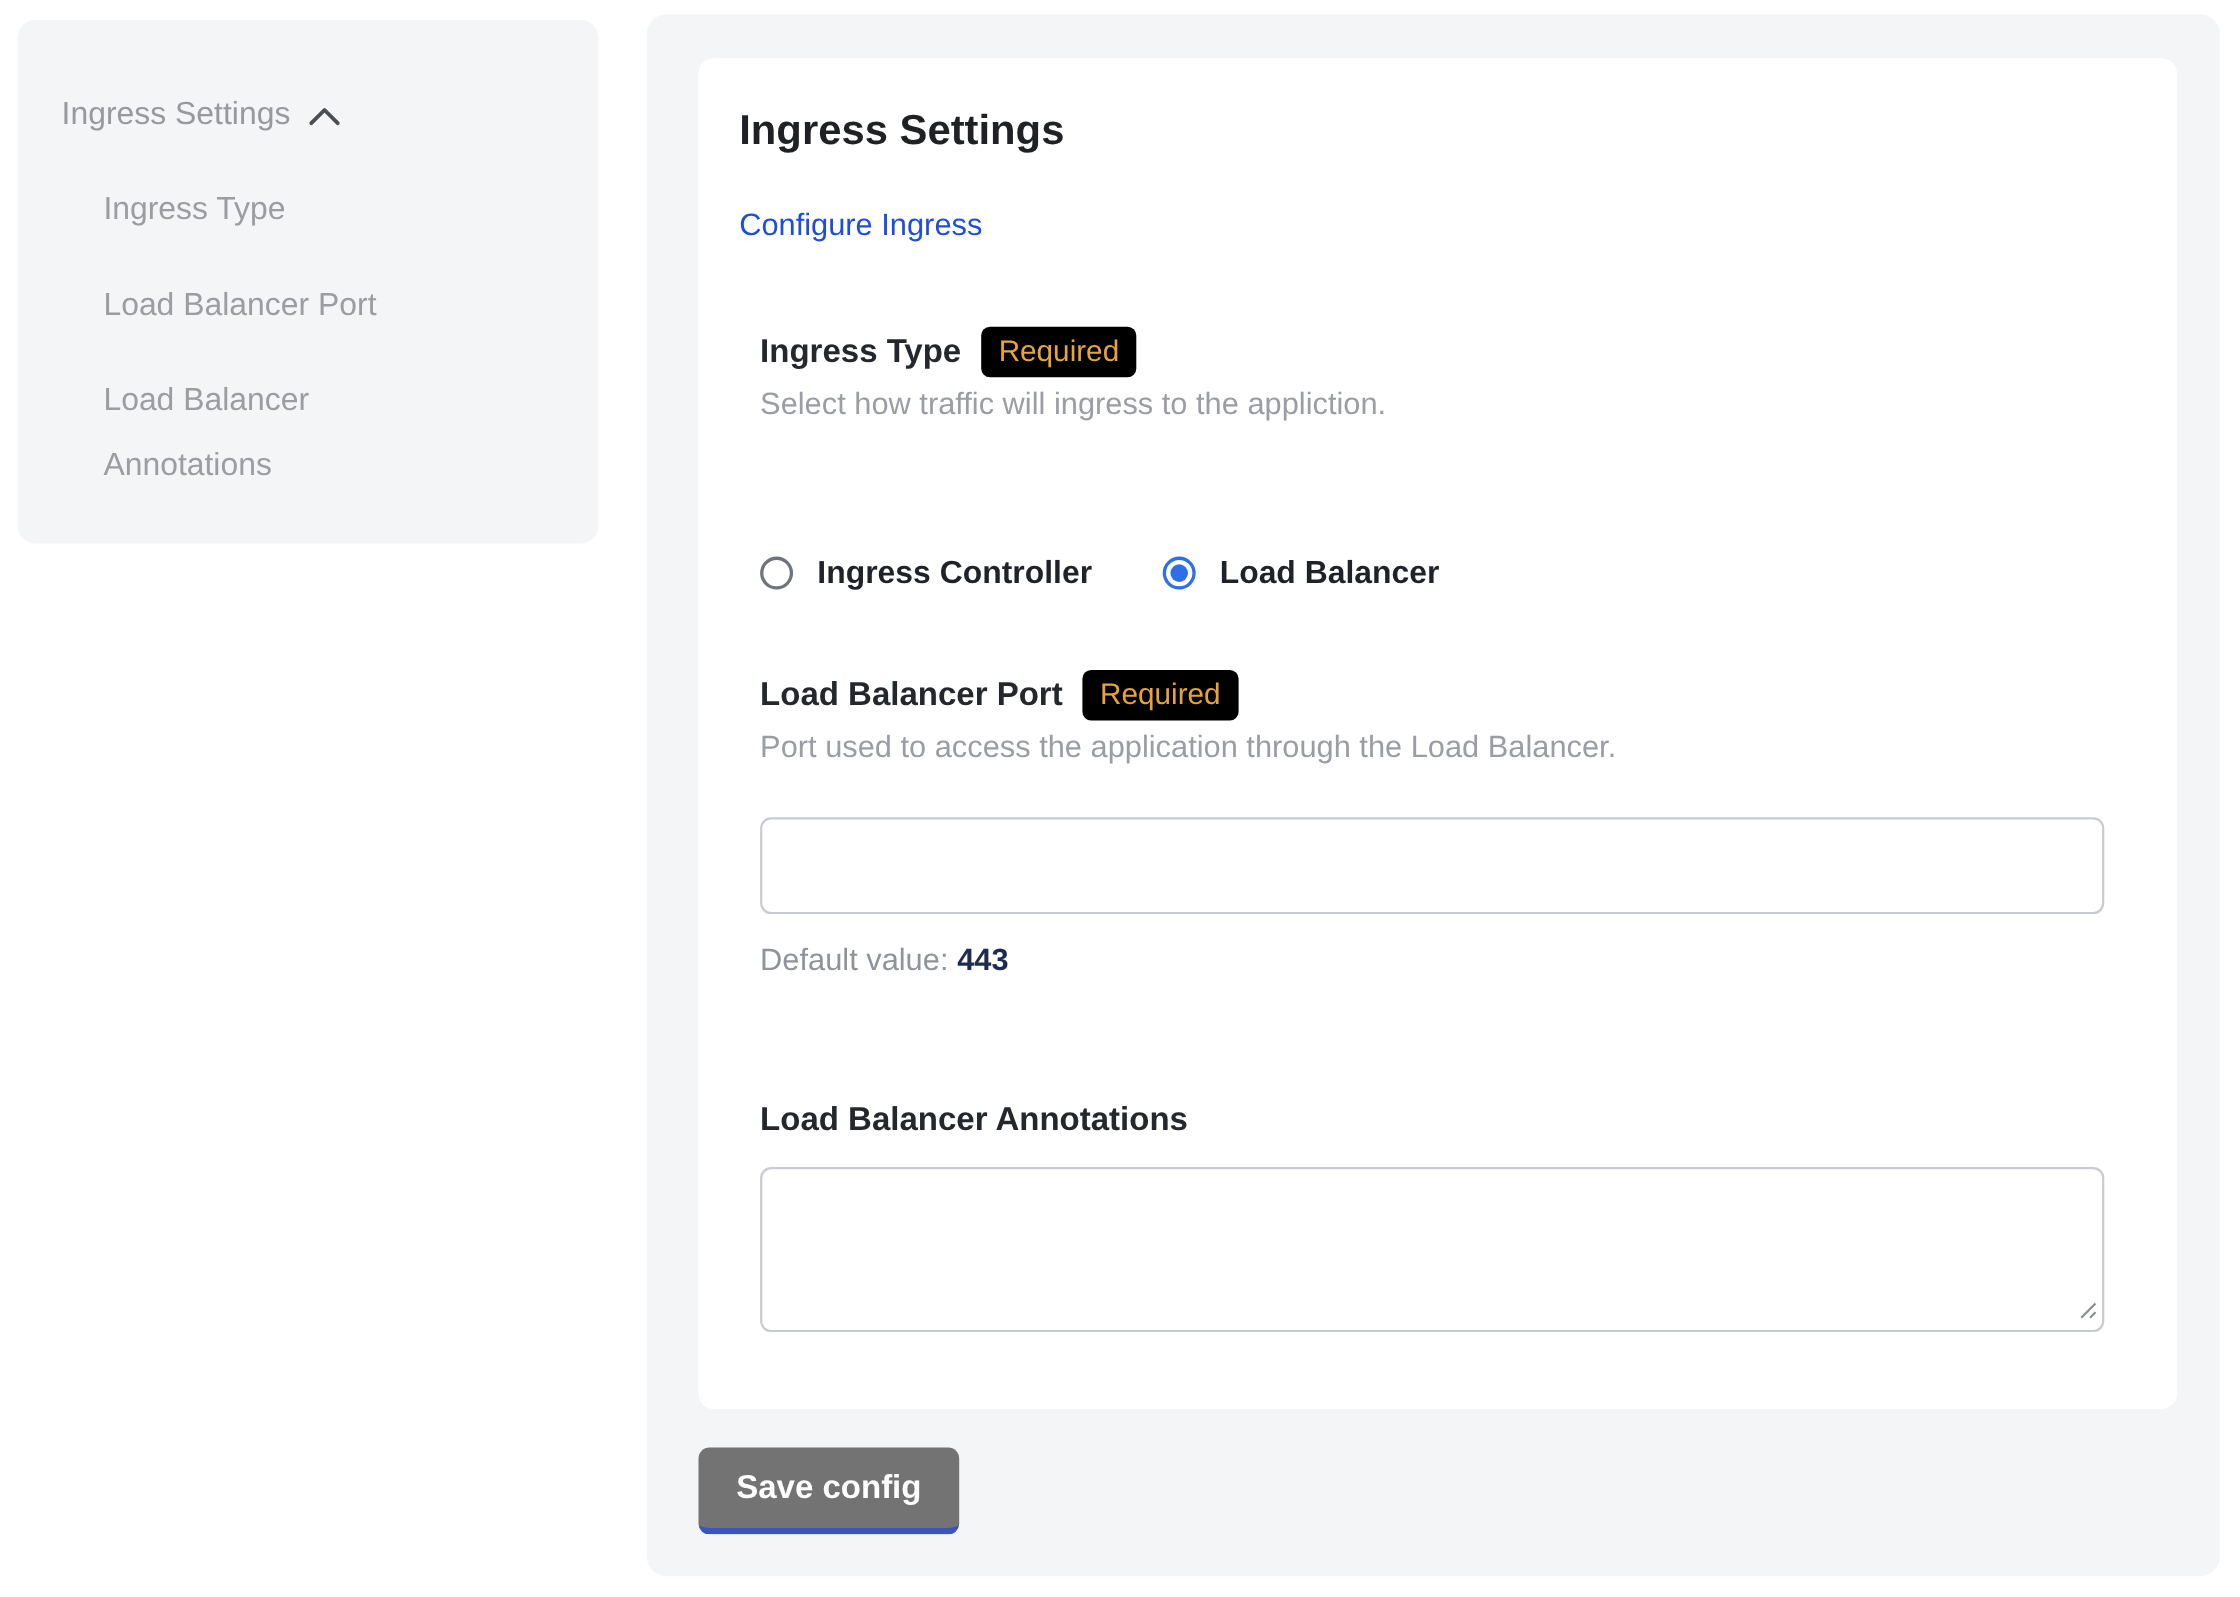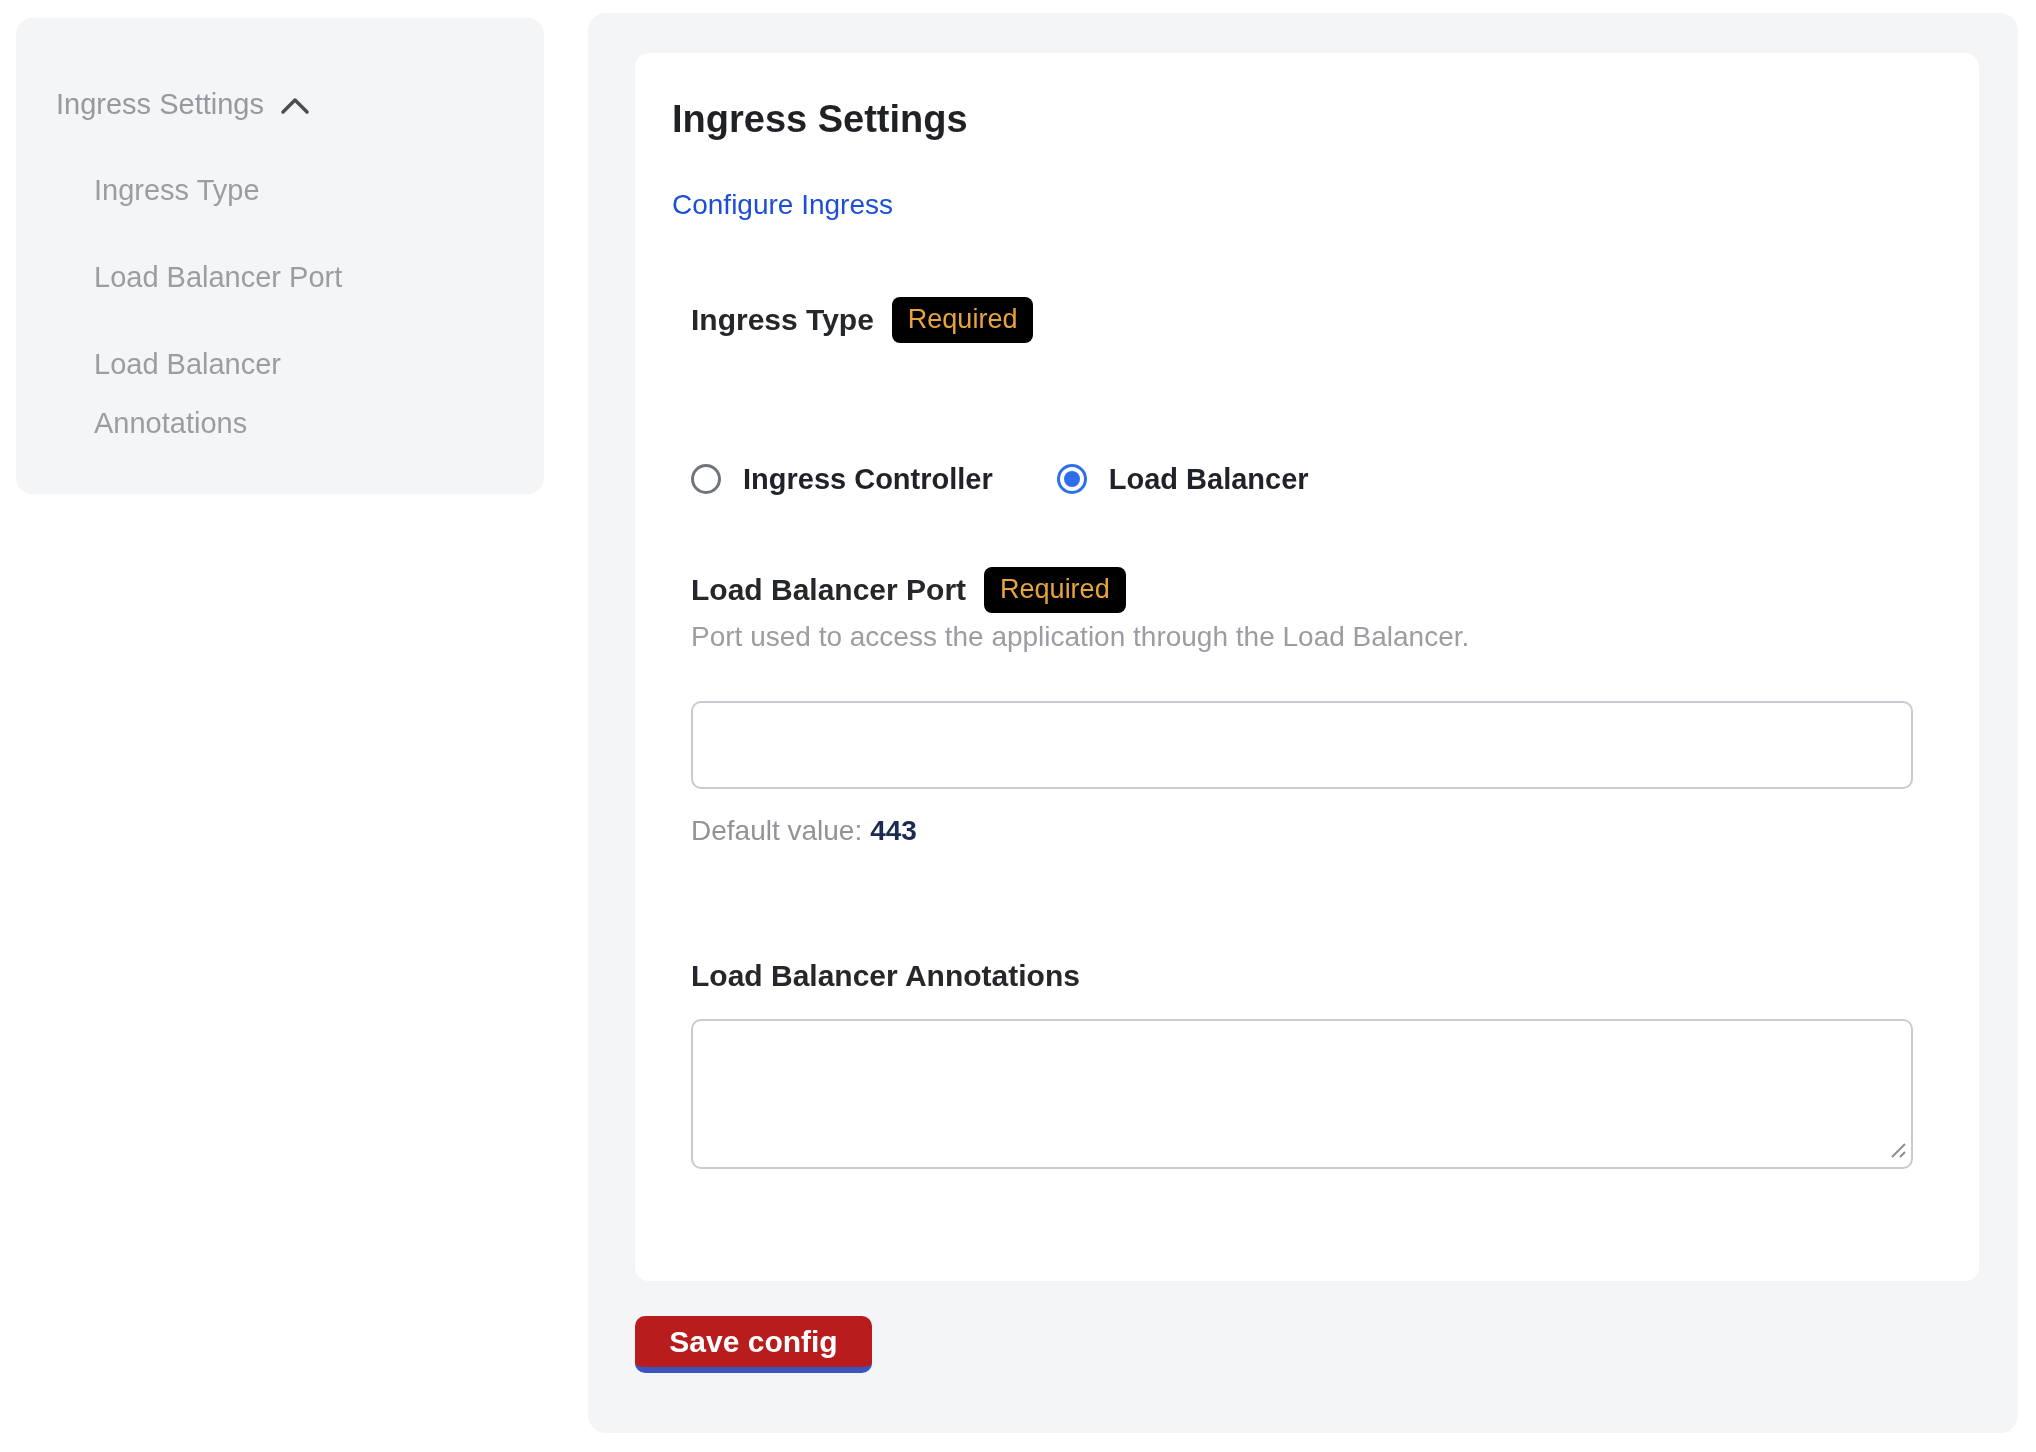--- a/index.html
+++ b/index.html
@@ -55,22 +55,22 @@
   .default-line { margin-top:24px; font-size:28px; line-height:36px; color:#8f939a; }
   .default-value { color:#1c2b4f; font-weight:700; margin-left:8px; }
 
   .textarea-wrap { position:relative; margin-top:24px; width:1222px; height:150px; }
   .annotations-textarea { width:100%; height:100%; border:2px solid #c8cbd1;
     border-radius:10px; background:#ffffff; resize:none; outline:none;
     font-size:28px; padding:14px 20px; color:#24272b;
     font-family:"Liberation Sans", sans-serif; }
   .resize-handle { position:absolute; right:5px; bottom:5px; cursor:nwse-resize; }
 
-  .save-btn { display:block; margin:35px 0 0 47px; width:237px; height:57px;
-    background:#b91c1c; border:none; border-bottom:6px solid #3a56be;
+  .save-btn { display:block; margin:35px 0 0 47px; width:237px; height:79px;
+    background:#737373; border:none; border-bottom:6px solid #3a56be;
     border-radius:10px; color:#ffffff; font-size:30px; font-weight:700;
     font-family:"Liberation Sans", sans-serif; cursor:pointer; }
 </style>
 </head>
 <body>
 
 <nav class="sidebar">
   <div class="sidebar-title-row">
     <span class="sidebar-title">Ingress Settings</span>
     <span class="chevron">
@@ -90,20 +90,21 @@
   <section class="card">
 
     <h1 class="page-title">Ingress Settings</h1>
     <div class="page-subtitle">Configure Ingress</div>
 
     <div class="field field-ingress-type">
       <div class="label-row">
         <span class="field-label">Ingress Type</span>
         <span class="badge">Required</span>
       </div>
+      <div class="field-desc">Select how traffic will ingress to the appliction.</div>
 
       <div class="radio-row">
         <div class="radio-option">
           <span class="radio-circle"></span>
           <span class="radio-label">Ingress Controller</span>
         </div>
         <div class="radio-option">
           <span class="radio-circle checked"></span>
           <span class="radio-label">Load Balancer</span>
         </div>

